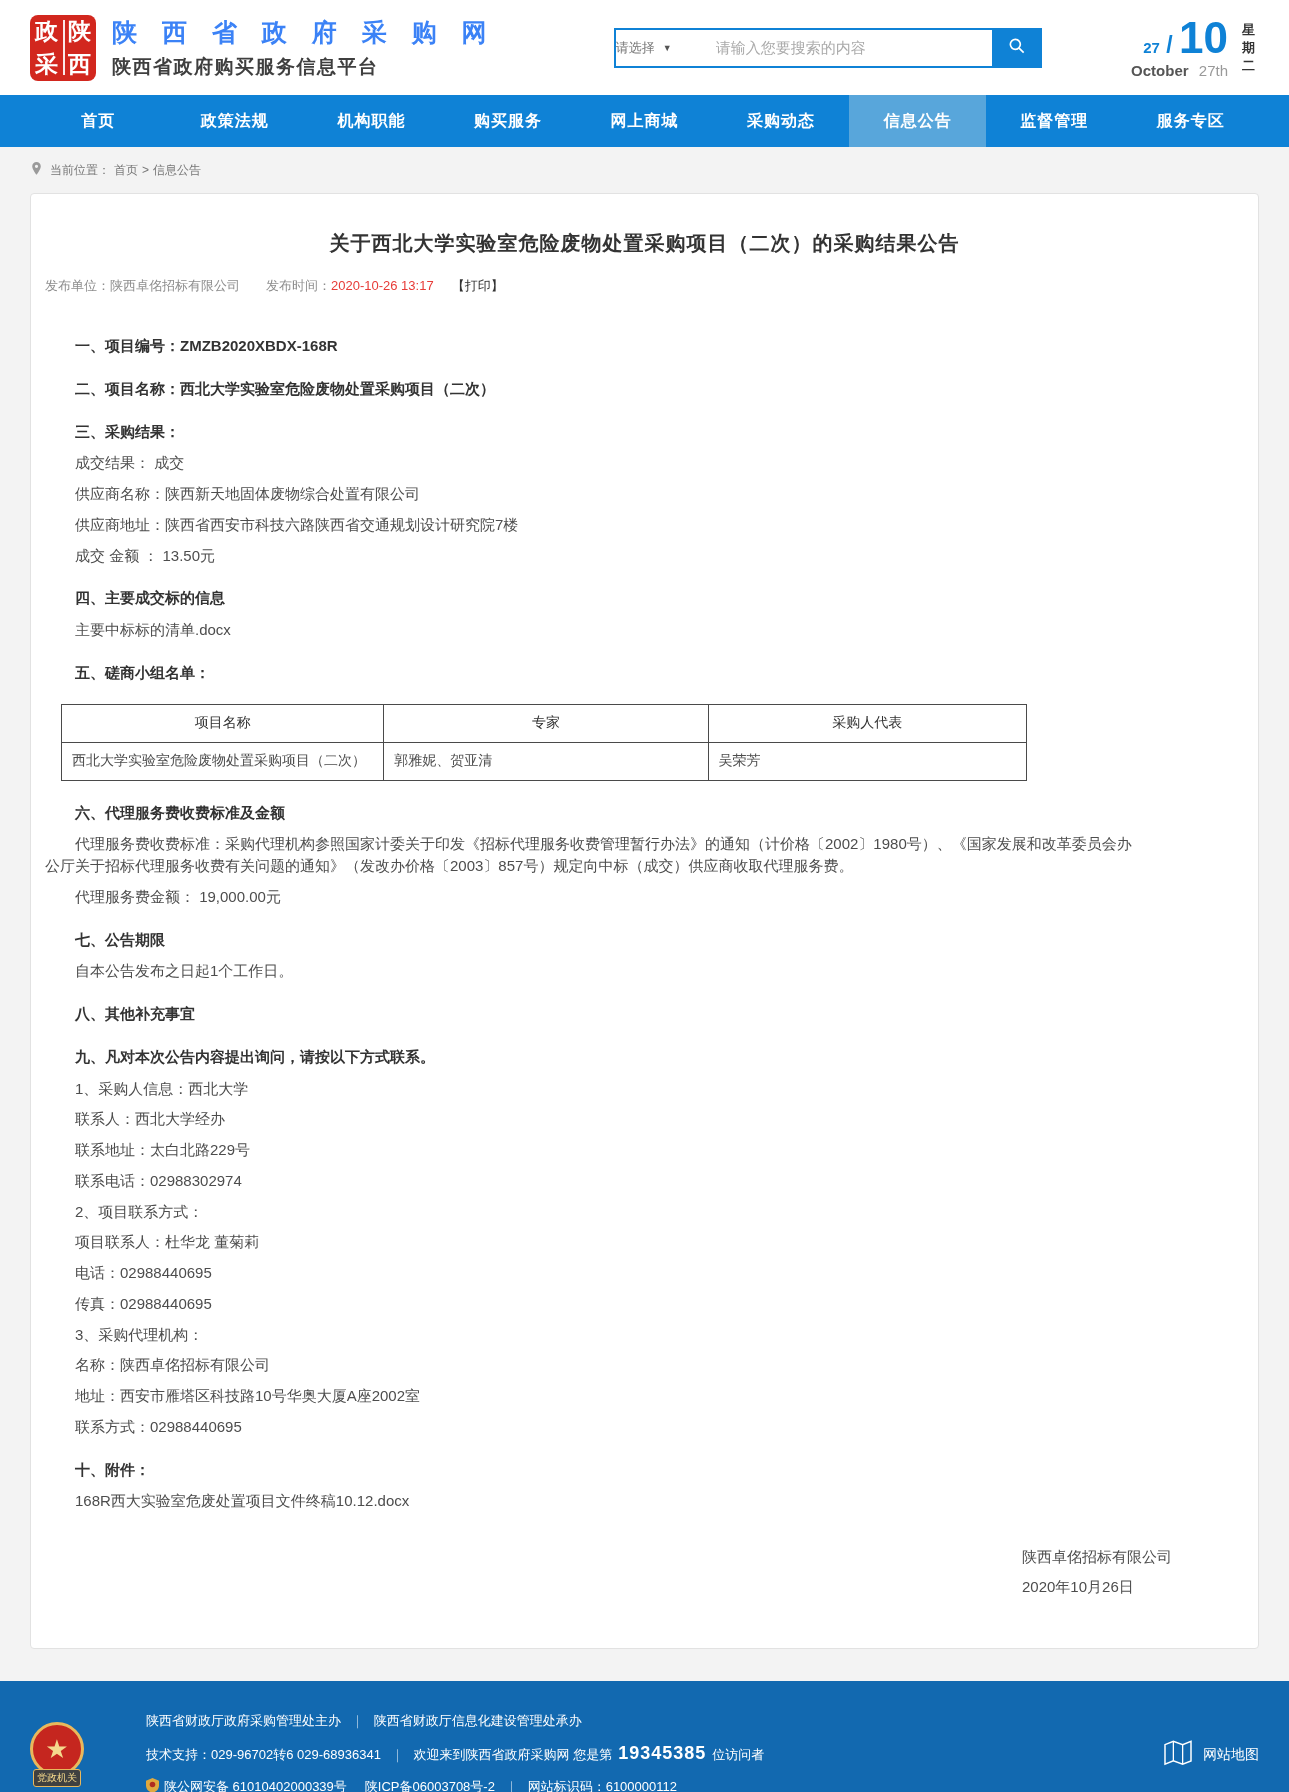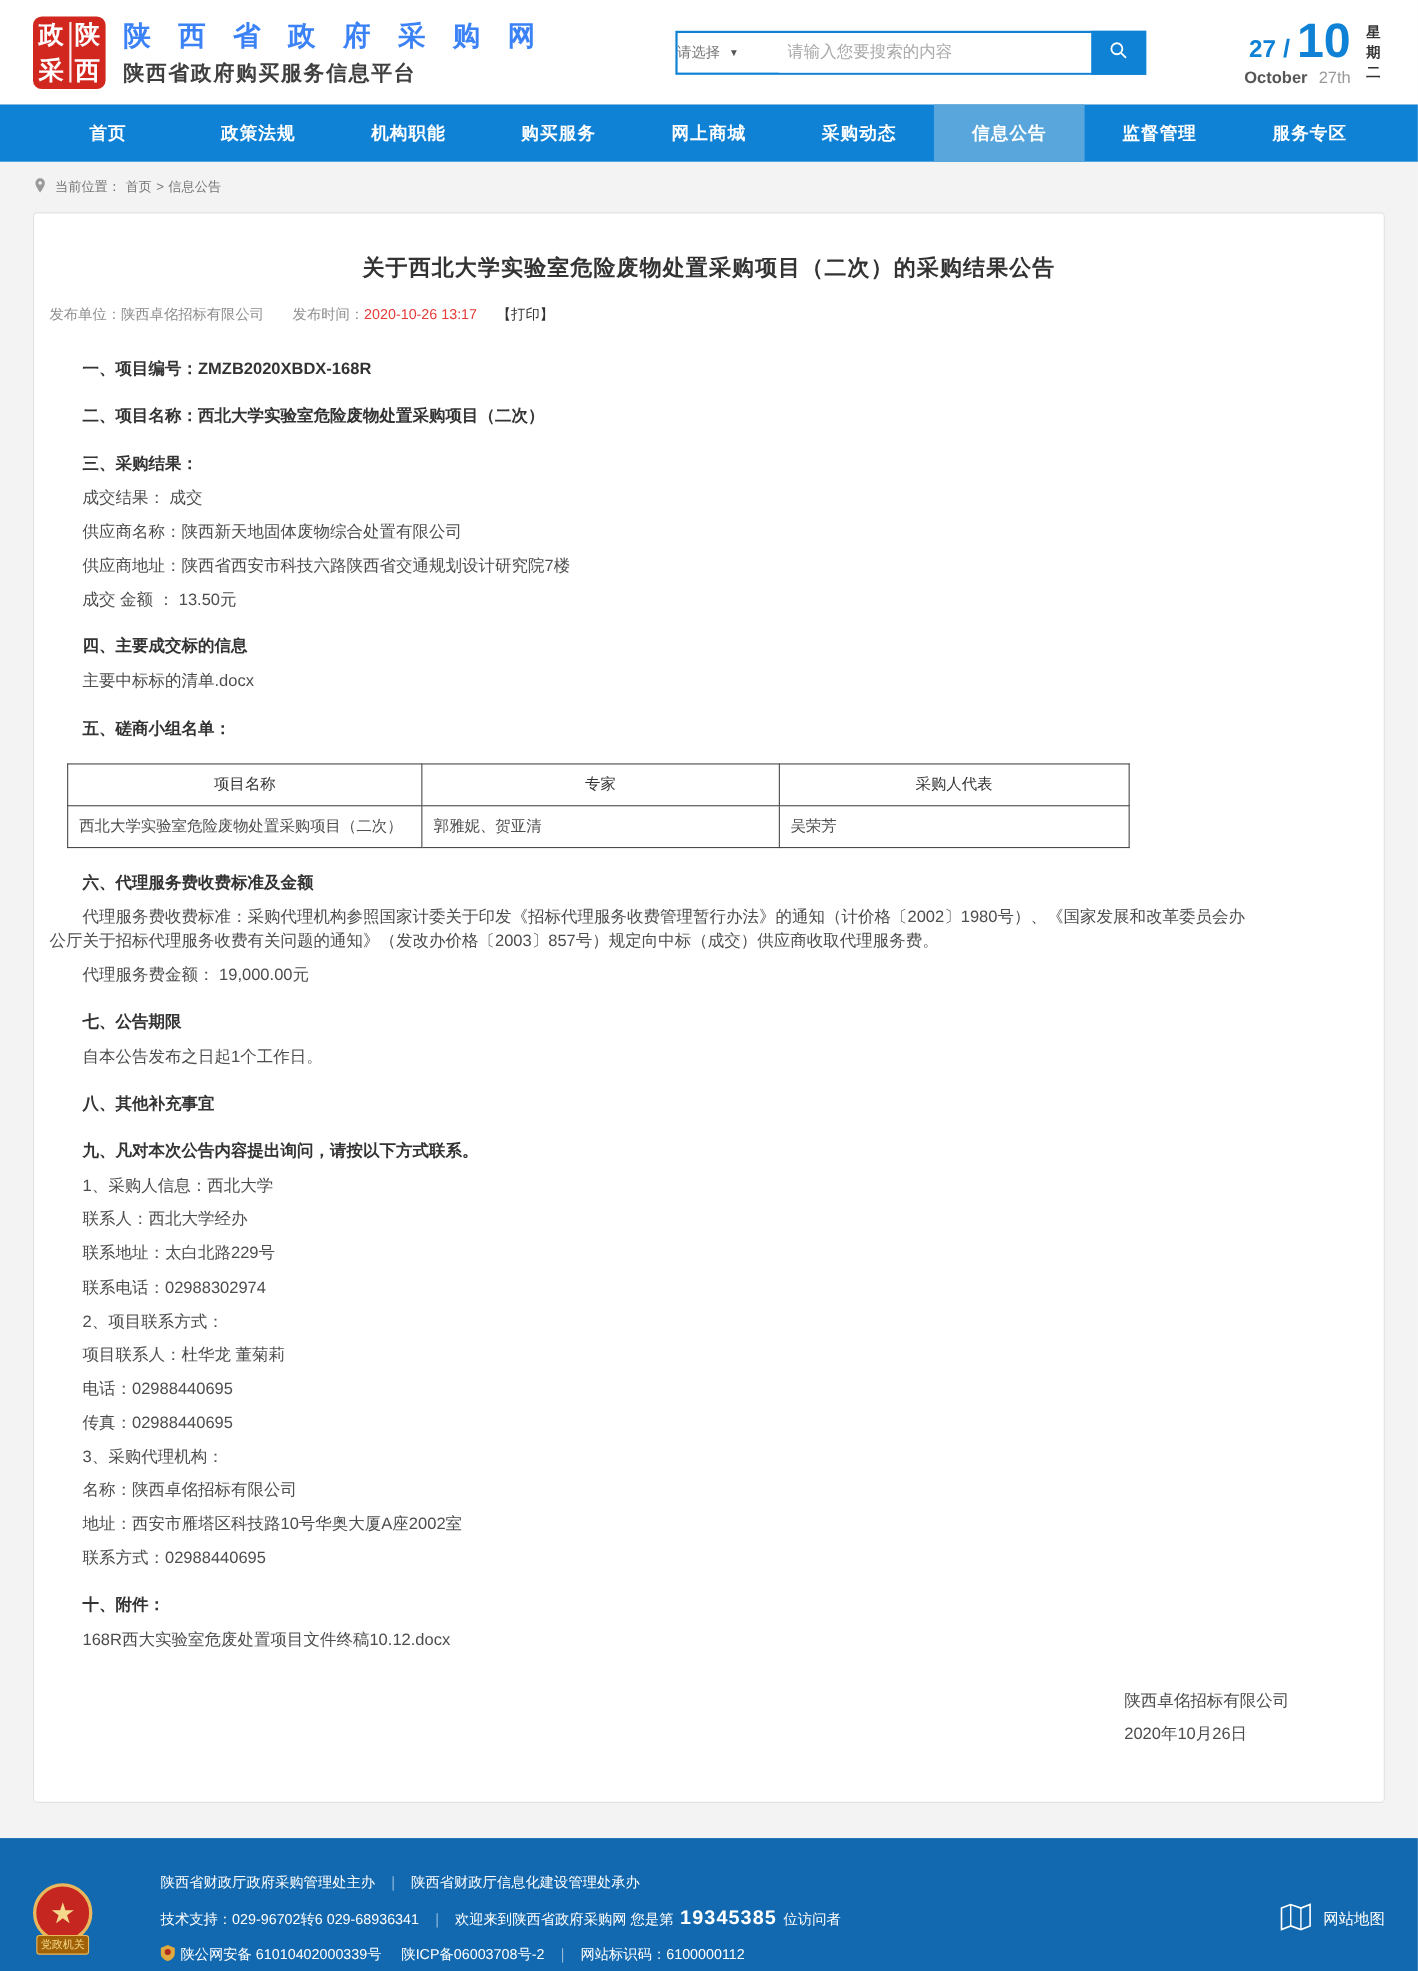--- a/index.html
+++ b/index.html
@@ -20,21 +20,21 @@
   .site-sub { font-size:19px; font-weight:bold; color:#3f3f3f; letter-spacing:1.5px; margin-top:5px; white-space:nowrap; }
   .search-wrap { margin-left:118px; display:flex; height:40px; border:2px solid #0f82d6; background:#fff; width:428px; flex:0 0 auto; }
   .search-select { width:92px; display:flex; align-items:center; gap:8px; padding-left:0; font-size:13px; color:#777; cursor:pointer; }
   .search-caret { font-size:9px; color:#555; }
   .search-input { flex:1; border:0; outline:none; font-size:15px; color:#444; padding:16px 8px; font-family:inherit; }
   .search-input::placeholder { color:#aaa; }
   .search-btn { width:50px; margin:-2px; background:#0f82d6; border:0; display:flex; align-items:center; justify-content:center; cursor:pointer; }
   .date-block { margin-left:auto; display:flex; align-items:center; }
   .date-nums { text-align:right; }
   .date-top { color:#0f82d6; font-weight:bold; line-height:1; white-space:nowrap; }
-  .date-day { font-size:22px; }
+  .date-day { font-size:15px; }
   .date-slash { font-size:23px; }
   .date-month { font-size:44px; }
   .date-bottom { font-size:15px; margin-top:2px; white-space:nowrap; }
   .date-monthname { font-weight:bold; color:#555; }
   .date-ordinal { color:#999; margin-left:6px; }
   .weekday { margin-left:14px; width:17px; font-size:13px; color:#333; line-height:18px; word-break:break-all; font-weight:bold; }
   
   .nav { background:#0f82d6; height:52px; }
   .nav-inner { padding:0 30px; display:flex; height:100%; }
   .nav-item { flex:1; display:flex; align-items:center; justify-content:center;
@@ -45,39 +45,39 @@
   .breadcrumb .crumb-link { cursor:pointer; }
   .breadcrumb svg { margin-right:3px; }
   
   .content-box { background:#fff; margin:0 30px 32px 30px; border:1px solid #e2e2e2; border-radius:4px;
                  padding:36px 14px 46px 14px; }
   .art-title { text-align:center; font-size:20px; font-weight:bold; color:#333; letter-spacing:1px; }
   .art-meta { text-align:left; margin-top:20px; font-size:13px; color:#8d8d8d; }
   .art-meta .sep { display:inline-block; width:26px; }
   .meta-time { color:#e73b37; }
   .print-btn { color:#333; margin-left:18px; cursor:pointer; }
-  .art { max-width:1088px; margin-top:30px; font-size:15px; }
+  .art { max-width:1088px; margin-top:40px; font-size:15px; }
   .art p, .art h3 { text-indent:2em; line-height:1.45; }
   .art p { margin:9px 0; color:#4d4d4d; font-weight:normal; }
   .art h3 { margin:21px 0 10px 0; color:#333; font-size:15px; font-weight:bold; }
   .art .doc-link { cursor:pointer; }
   
   .panel-table { border-collapse:collapse; width:966px; margin:20px 0 14px 16px; font-size:14px; }
   .panel-table th, .panel-table td { border:1px solid #4a4a4a; height:38px; padding:4px 10px; }
   .panel-table th { font-weight:normal; color:#333; text-align:center; }
   .panel-table td { text-align:left; color:#4d4d4d; }
   
   .signature { text-align:right; padding-right:72px; margin-top:30px; }
   .sig-inner { display:inline-block; text-align:left; font-size:15px; color:#4d4d4d; line-height:2; }
   
   .footer { background:#1269b0; min-height:147px; display:flex; align-items:center; padding:14px 30px; color:#fff; }
   .gov-badge { display:flex; flex-direction:column; align-items:center; flex:0 0 auto; }
   .badge-circle { width:54px; height:54px; border-radius:50%; background:#c5261f; border:3px solid #e9b85c;
                   display:flex; align-items:center; justify-content:center; color:#f4d98d; font-size:26px; }
-  .badge-ribbon { background:#a16207; border:1px solid #e9b85c; color:#f5d98b; font-size:10px;
+  .badge-ribbon { background:#404040; border:1px solid #e9b85c; color:#f5d98b; font-size:10px;
                   padding:1px 3px; border-radius:3px; margin-top:-7px; white-space:nowrap; }
   .footer-lines { margin-left:62px; font-size:13px; line-height:32px; }
   .footer-lines .divider { opacity:.65; margin:0 10px; }
   .visit-count { font-size:18px; font-weight:bold; margin:0 6px; letter-spacing:1px; }
   .beian-icon { display:inline-block; vertical-align:-2px; margin-right:5px; }
   .beian-gap { display:inline-block; width:18px; }
   .sitemap { margin-left:auto; display:flex; align-items:center; gap:10px; font-size:14px; cursor:pointer; white-space:nowrap; }
 </style>
 </head>
 <body>

